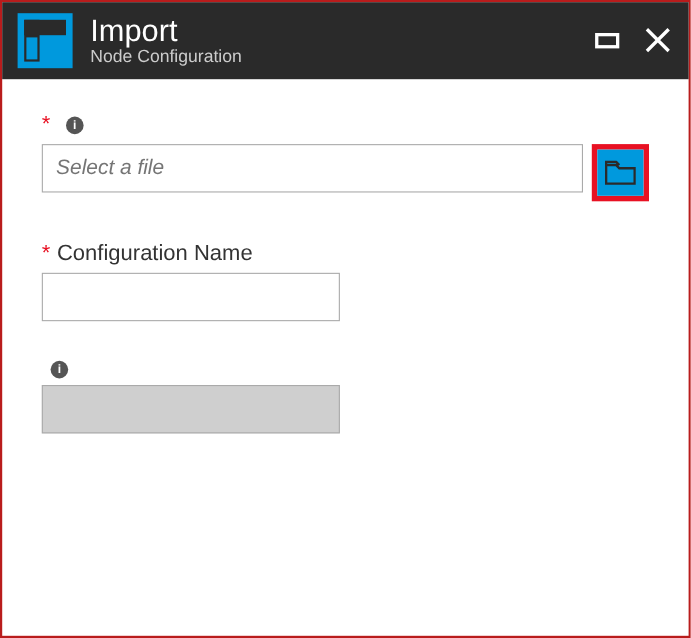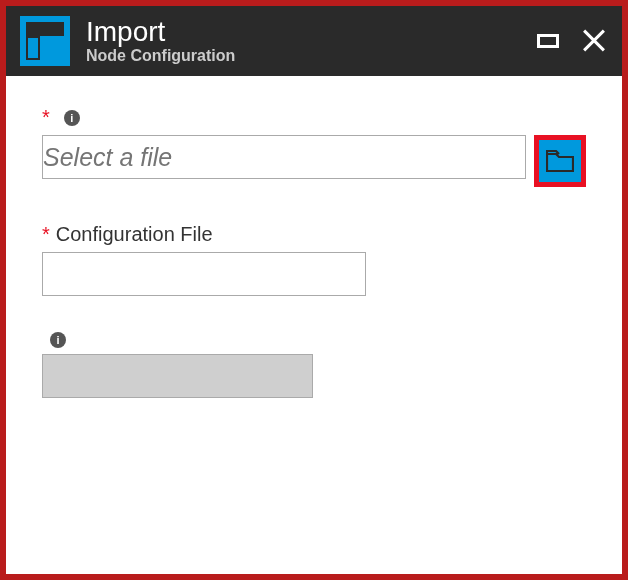--- a/index.html
+++ b/index.html
@@ -10,21 +10,21 @@
     body {
       font-family: "Segoe UI", Arial, sans-serif;
       background: #ffffff;
       width: 628px;
       height: 580px;
       overflow: hidden;
     }
     .window {
       width: 628px;
       height: 580px;
-      border: 6px solid #b91c1c;
+      border: 2px solid #b91c1c;
       display: flex;
       flex-direction: column;
     }
     .header {
       background: #2a2a2a;
       color: #ffffff;
       display: flex;
       align-items: center;
       padding: 10px 14px;
       gap: 16px;
@@ -75,21 +75,21 @@
       display: flex;
       flex-direction: column;
     }
     .header-title {
       font-size: 28px;
       font-weight: 300;
       line-height: 1.1;
     }
     .header-subtitle {
       font-size: 16px;
-      font-weight: 700;
+      font-weight: 400;
       color: #cccccc;
     }
     .header-controls {
       display: flex;
       gap: 18px;
       align-items: center;
     }
     .win-btn {
       width: 28px;
       height: 28px;
@@ -153,22 +153,22 @@
       margin-left: 8px;
     }
     .file-row {
       display: flex;
       align-items: stretch;
       gap: 8px;
     }
     .text-input {
       flex: 1;
       border: 1px solid #aaaaaa;
-      padding: 8px 0;
-      font-size: 25px;
+      padding: 8px 12px;
+      font-size: 19px;
       font-style: italic;
       color: #000000;
       height: 44px;
       font-family: inherit;
     }
     .text-input.normal {
       font-style: normal;
     }
     .disabled-input {
       flex: 1;
@@ -241,21 +241,21 @@
               <path d="M1 4 L10 4 L13 7 L27 7 L27 21 L1 21 Z M1 4 L1 1 L10 1 L13 4" fill="none" stroke="#2a2a2a" stroke-width="2.2"></path>
             </svg>
           </div>
         </div>
       </div>
     </div>
 
     <div class="field-group">
       <div class="field-label">
         <span class="required">*</span>
-        <span>Configuration File</span>
+        <span>Configuration Name</span>
       </div>
       <input type="text" class="text-input normal" value="" style="">
     </div>
 
     <div class="field-group">
       <div class="field-label">
         <span class="info-icon">i</span>
       </div>
       <input type="text" class="disabled-input" disabled="" value="" style="">
     </div>

